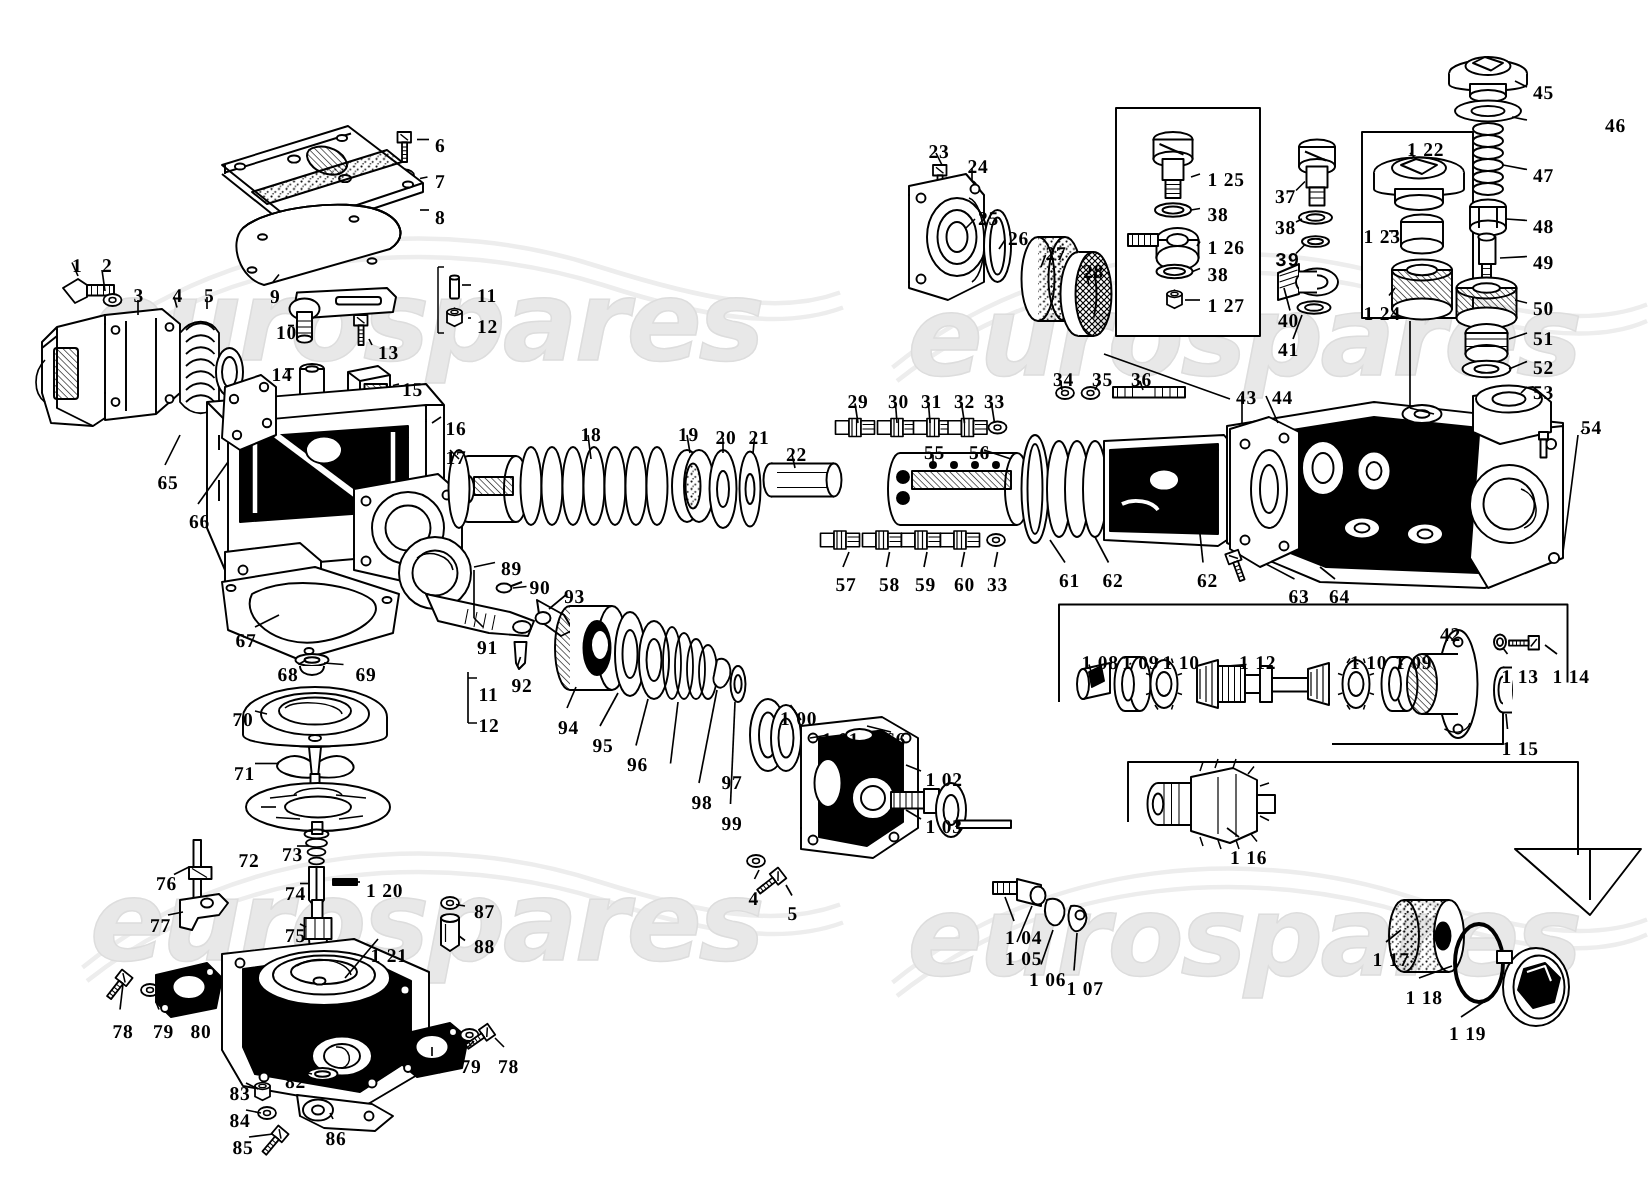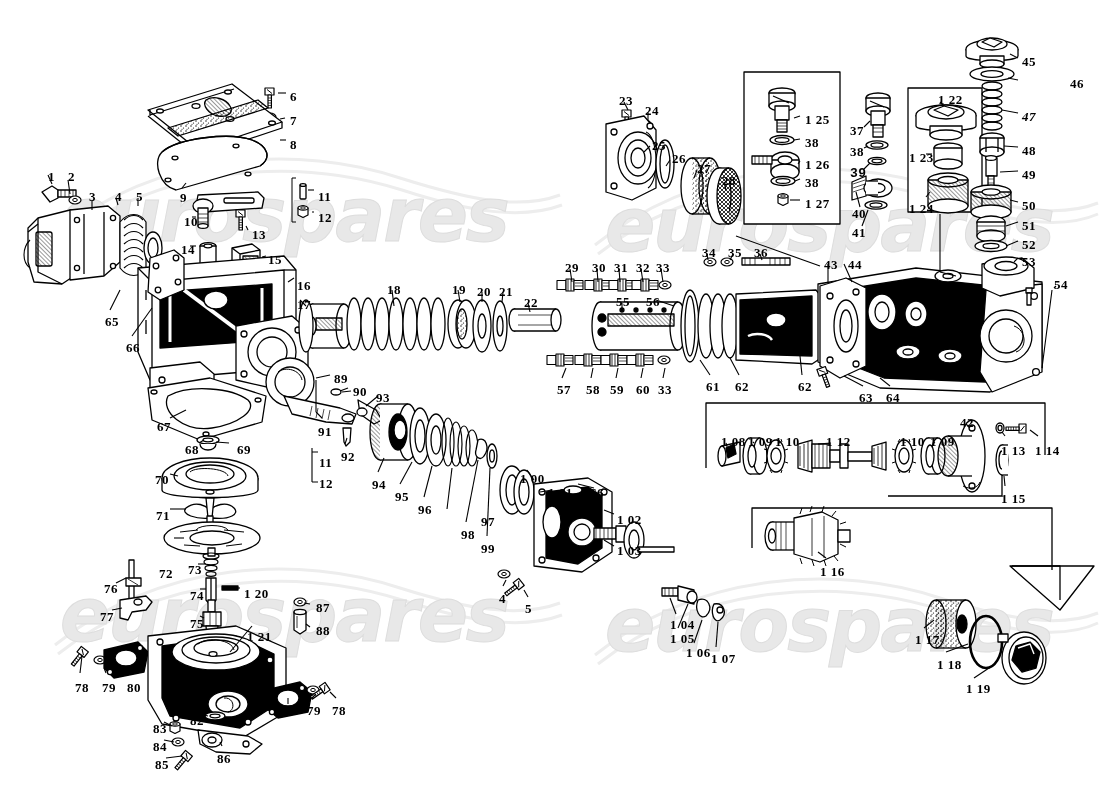--- a/index.html
+++ b/index.html
@@ -1199,21 +1199,21 @@
       <div class="lbl" style="left: 850px; top: 124px;">37</div>
       <div class="lbl" style="left: 850px; top: 145px;">38</div>
       <div class="lbl" style="left: 850px; top: 167px; font-family: Liberation Mono, monospace;">39</div>
       <div class="lbl" style="left: 852px; top: 207px;">40</div>
       <div class="lbl" style="left: 852px; top: 226px;">41</div>
       <div class="lbl" style="left: 960px; top: 416px;">42</div>
       <div class="lbl" style="left: 824px; top: 258px;">43</div>
       <div class="lbl" style="left: 848px; top: 258px;">44</div>
       <div class="lbl" style="left: 1022px; top: 55px;">45</div>
       <div class="lbl" style="left: 1070px; top: 77px;">46</div>
-      <div class="lbl" style="left: 1022px; top: 110px; font-style: italic;">47</div>
+      <div class="lbl" style="left: 1022px; top: 110px;">47</div>
       <div class="lbl" style="left: 1022px; top: 144px;">48</div>
       <div class="lbl" style="left: 1022px; top: 168px;">49</div>
       <div class="lbl" style="left: 1022px; top: 199px;">50</div>
       <div class="lbl" style="left: 1022px; top: 219px;">51</div>
       <div class="lbl" style="left: 1022px; top: 238px;">52</div>
       <div class="lbl" style="left: 1022px; top: 255px;">53</div>
       <div class="lbl" style="left: 1054px; top: 278px;">54</div>
       <div class="lbl" style="left: 616px; top: 295px;">55</div>
       <div class="lbl" style="left: 646px; top: 295px;">56</div>
       <div class="lbl" style="left: 557px; top: 383px;">57</div>

